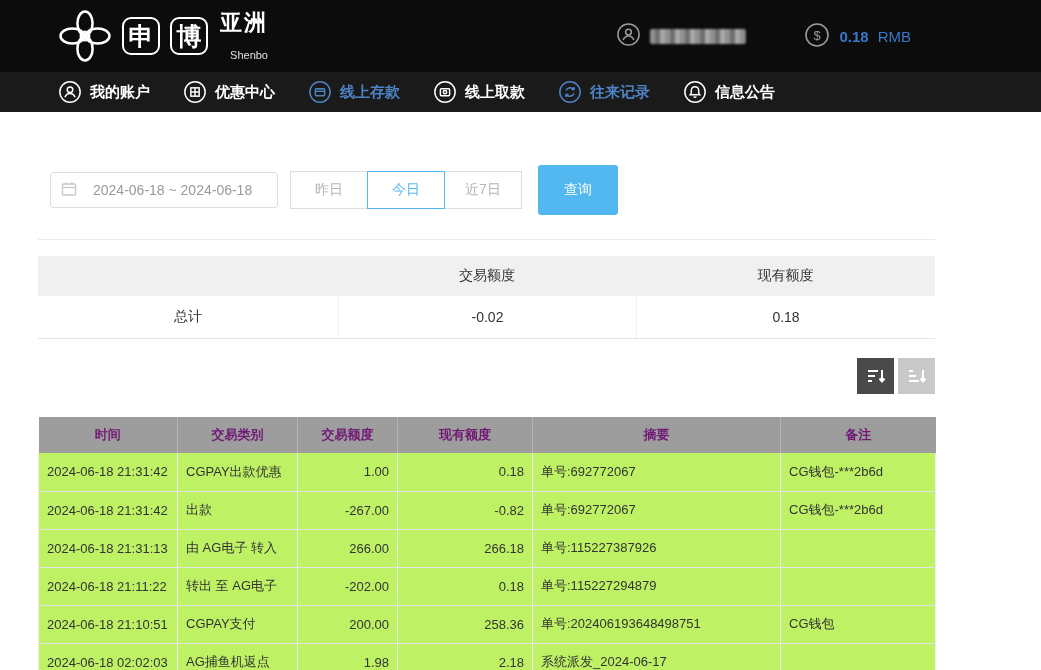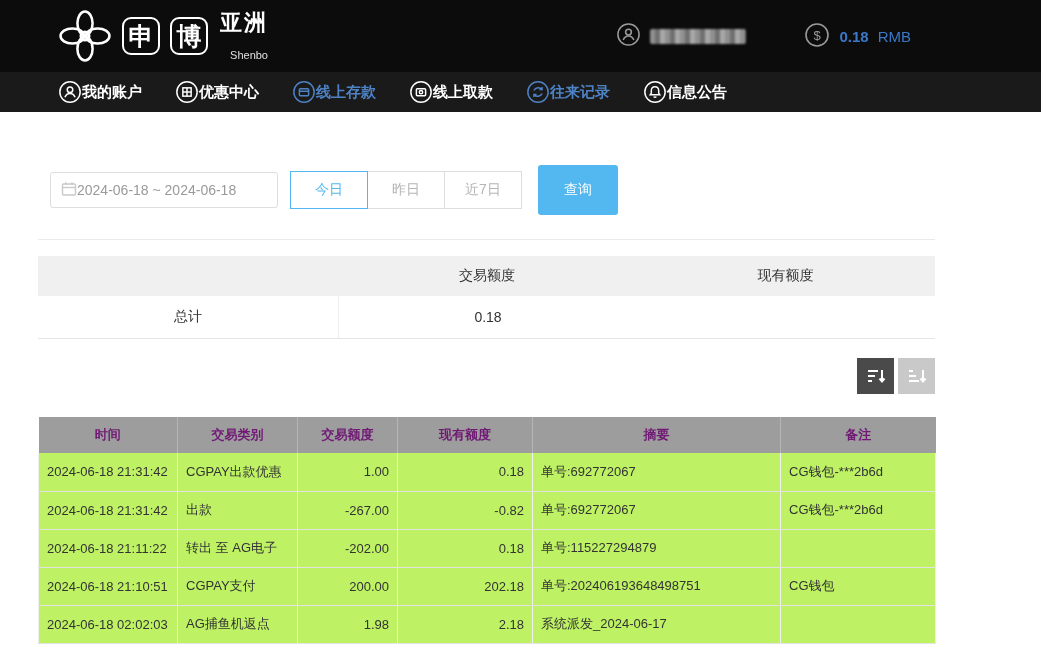--- a/index.html
+++ b/index.html
@@ -17,31 +17,31 @@
   .header-right { display:flex; align-items:center; gap:58px; }
   .user-cluster, .balance-cluster { display:flex; align-items:center; gap:9px; }
   .redacted { width:96px; height:15px; border-radius:2px;
     background:repeating-linear-gradient(90deg,#909090 0 5px,#6f6f6f 5px 10px,#a8a8a8 10px 15px);
     filter:blur(1.2px); }
   .balance-cluster { color:#3a78c9; font-size:15px; }
   .balance-amt { font-weight:bold; }
 
   
   .nav { height:40px; background:#1a1a1a; display:flex; align-items:center; padding-left:58px; gap:33px; }
-  .nav-item { display:flex; align-items:center; color:#fff; font-size:15px; font-weight:bold; cursor:pointer; white-space:nowrap; }
+  .nav-item { display:flex; align-items:center; gap:8px; color:#fff; font-size:15px; font-weight:bold; cursor:pointer; white-space:nowrap; }
   .nav-item.active { color:#4d82c4; }
   .nav-item svg { display:block; }
 
   
   .content { width:897px; margin-left:38px; padding-top:53px; }
 
   .filters { display:flex; align-items:center; }
   .select { width:155px; height:36px; border:1px solid #ddd; border-radius:3px; display:flex; align-items:center; justify-content:space-between; padding:0 10px 0 12px; color:#555; font-size:14px; background:#fff; cursor:pointer; }
   .caret { color:#b0b0b0; font-size:10px; }
-  .date-input { width:228px; height:36px; border:1px solid #ddd; border-radius:3px; display:flex; align-items:center; gap:0; padding:0 10px; color:#9a9a9a; font-size:14px; margin-left:12px; background:#fff; cursor:text; }
+  .date-input { width:228px; height:36px; border:1px solid #ddd; border-radius:3px; display:flex; align-items:center; gap:16px; padding:0 10px; color:#9a9a9a; font-size:14px; margin-left:12px; background:#fff; cursor:text; }
   .btn-group { display:flex; margin-left:12px; }
   .qbtn { min-width:78px; height:38px; background:#fff; border:1px solid #ddd; color:#b5b5b5; font-size:14px; display:flex; align-items:center; justify-content:center; cursor:pointer; }
   .qbtn + .qbtn { margin-left:-1px; }
   .qbtn.active { border-color:#54b8f0; color:#54b8f0; position:relative; z-index:1; }
   .search-btn { width:80px; height:50px; background:#54b8f0; color:#fff; border:none; border-radius:3px; font-size:14px; margin-left:16px; cursor:pointer; }
 
   .divider { margin-top:24px; border-top:1px solid #eaeaea; }
 
   
   .summary { margin-top:16px; font-size:14px; color:#333; }
@@ -189,37 +189,38 @@
           <svg width="16" height="16" viewBox="0 0 16 16" fill="none" stroke="#c9c9c9" stroke-width="1.4">
             <rect x="1.5" y="3" width="13" height="11" rx="1"></rect>
             <line x1="1.5" y1="6.5" x2="14.5" y2="6.5"></line>
             <line x1="5" y1="1.2" x2="5" y2="4"></line>
               <line x1="11" y1="1.2" x2="11" y2="4"></line>
           </svg>
         </span>
         <span>2024-06-18 ~ 2024-06-18</span>
       </div>
       <div class="btn-group">
+        <div class="qbtn">昨日</div>
         <div class="qbtn active">今日</div>
-        <div class="qbtn">昨日</div>
         <div class="qbtn">近7日</div>
       </div>
       <button class="search-btn">查询</button>
     </div>
 
     <div class="divider"></div>
 
     <div class="summary">
       <div class="summary-head">
         <div class="sc1"></div>
         <div class="sc2">交易额度</div>
         <div class="sc3">现有额度</div>
       </div>
       <div class="summary-row">
         <div class="sc1">总计</div>
+        <div class="sc2">-0.02</div>
         <div class="sc3">0.18</div>
       </div>
     </div>
 
     <div class="sort-row">
       <button class="sort-btn desc">
         <svg width="20" height="20" viewBox="0 0 20 20" fill="none" stroke="#fff" stroke-width="2">
           <line x1="2" y1="5" x2="12" y2="5"></line>
             <line x1="2" y1="10" x2="9" y2="10"></line>
             <line x1="2" y1="15" x2="6" y2="15"></line>
@@ -268,32 +269,40 @@
         </tr>
         <tr>
           <td class="al">2024-06-18 21:31:42</td>
           <td class="al">出款</td>
           <td class="ar">-267.00</td>
           <td class="ar">-0.82</td>
           <td class="al">单号:692772067</td>
           <td class="al">CG钱包-***2b6d</td>
         </tr>
         <tr>
+          <td class="al">2024-06-18 21:31:13</td>
+          <td class="al">由 AG电子 转入</td>
+          <td class="ar">266.00</td>
+          <td class="ar">266.18</td>
+          <td class="al">单号:115227387926</td>
+          <td class="al"></td>
+        </tr>
+        <tr>
           <td class="al">2024-06-18 21:11:22</td>
           <td class="al">转出 至 AG电子</td>
           <td class="ar">-202.00</td>
           <td class="ar">0.18</td>
           <td class="al">单号:115227294879</td>
           <td class="al"></td>
         </tr>
         <tr>
           <td class="al">2024-06-18 21:10:51</td>
           <td class="al">CGPAY支付</td>
           <td class="ar">200.00</td>
-          <td class="ar">202.18</td>
+          <td class="ar">258.36</td>
           <td class="al">单号:202406193648498751</td>
           <td class="al">CG钱包</td>
         </tr>
         <tr>
           <td class="al">2024-06-18 02:02:03</td>
           <td class="al">AG捕鱼机返点</td>
           <td class="ar">1.98</td>
           <td class="ar">2.18</td>
           <td class="al">系统派发_2024-06-17</td>
           <td class="al"></td>

